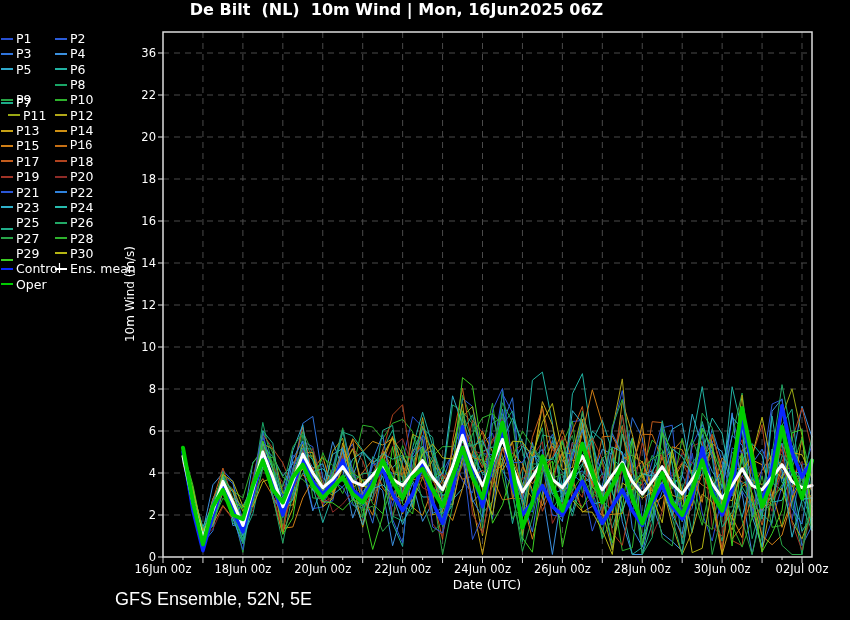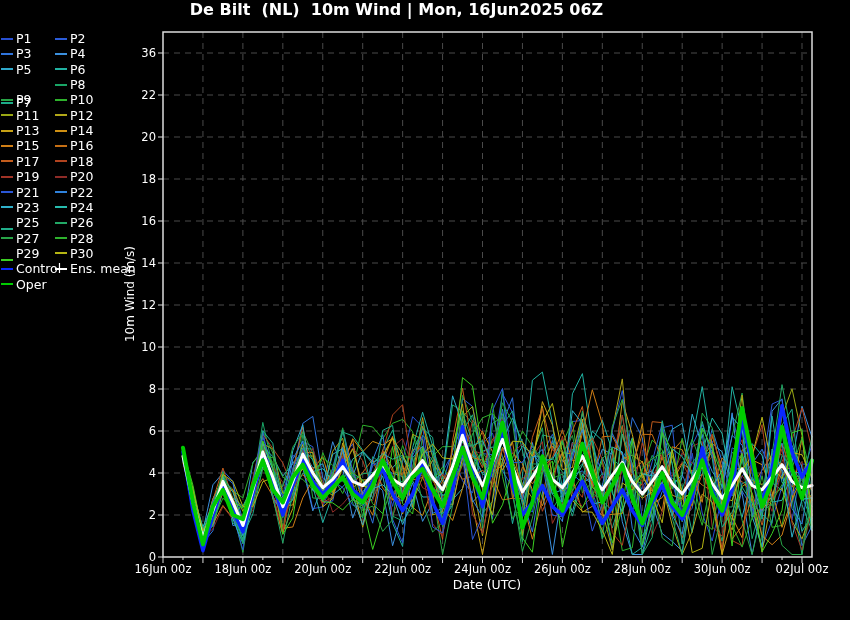--- a/index.html
+++ b/index.html
@@ -60,41 +60,41 @@
         <span>P8</span>
       </div>
       <div class="legend-item" style="left: 0px; top: 61.4px;">
         <span class="swatch" style="background: rgb(39, 164, 70);"></span>
         <span>P9</span>
       </div>
       <div class="legend-item" style="left: 54px; top: 61.4px;">
         <span class="swatch" style="background: rgb(46, 178, 44);"></span>
         <span>P10</span>
       </div>
-      <div class="legend-item" style="left: 0px; top: 76.75px;">
+      <div class="legend-item" style="left: 7px; top: 76.75px;">
         <span class="swatch" style="background: rgb(154, 168, 20);"></span>
         <span>P11</span>
       </div>
       <div class="legend-item" style="left: 54px; top: 76.75px;">
         <span class="swatch" style="background: rgb(178, 167, 24);"></span>
         <span>P12</span>
       </div>
       <div class="legend-item" style="left: 0px; top: 92.1px;">
         <span class="swatch" style="background: rgb(199, 161, 21);"></span>
         <span>P13</span>
       </div>
       <div class="legend-item" style="left: 54px; top: 92.1px;">
         <span class="swatch" style="background: rgb(207, 144, 19);"></span>
         <span>P14</span>
       </div>
       <div class="legend-item" style="left: 0px; top: 107.45px;">
         <span class="swatch" style="background: rgb(208, 127, 22);"></span>
         <span>P15</span>
       </div>
-      <div class="legend-item" style="left: 54px; top: 107.45px;">
+      <div class="legend-item" style="left: 54px; top: 107.45px; font-family: Liberation Mono, monospace;">
         <span class="swatch" style="background: rgb(198, 111, 20);"></span>
         <span>P16</span>
       </div>
       <div class="legend-item" style="left: 0px; top: 122.8px;">
         <span class="swatch" style="background: rgb(195, 92, 28);"></span>
         <span>P17</span>
       </div>
       <div class="legend-item" style="left: 54px; top: 122.8px;">
         <span class="swatch" style="background: rgb(177, 67, 31);"></span>
         <span>P18</span>
@@ -297,13 +297,14 @@
       <div class="ytick" style="top: 340px;">10</div>
       <div class="ytick" style="top: 298px;">12</div>
       <div class="ytick" style="top: 256px;">14</div>
       <div class="ytick" style="top: 214px;">16</div>
       <div class="ytick" style="top: 172px; text-align: right;">18</div>
       <div class="ytick" style="top: 130px;">20</div>
       <div class="ytick" style="top: 88px;">22</div>
       <div class="ytick" style="top: 46px;">36</div>
     </div>
   <div id="xlabel">Date (UTC)</div>
+  <div id="footer-left">GFS Ensemble, 52N, 5E</div>
 </div>
 
 </body></html>

